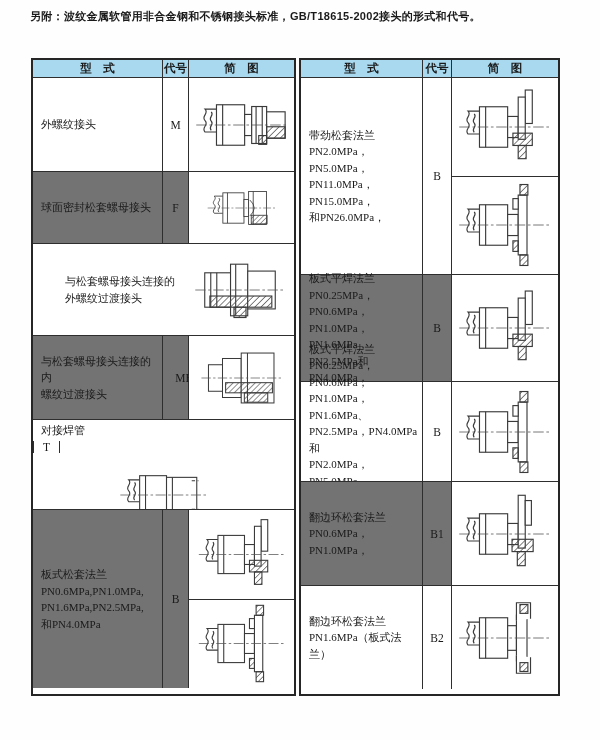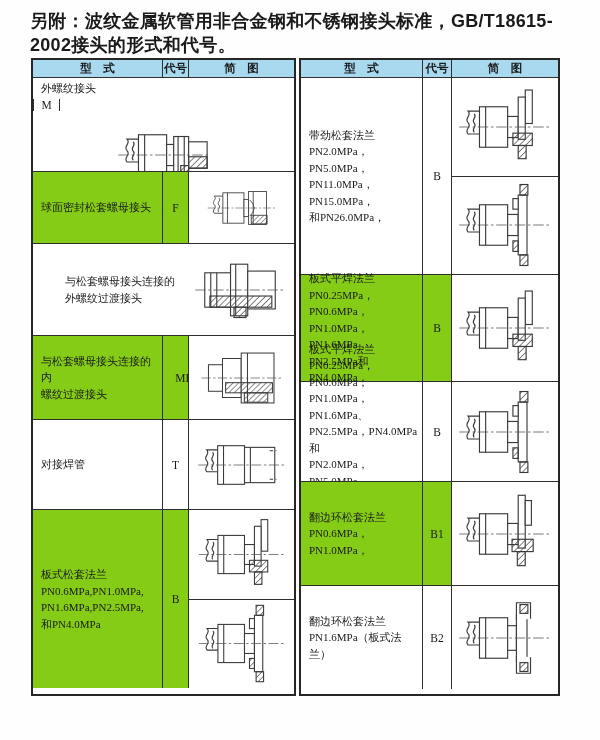--- a/index.html
+++ b/index.html
@@ -1,38 +1,38 @@
 <!DOCTYPE html>
 <html><head>
 <meta charset="utf-8">
 <style>
   html,body{margin:0;padding:0;}
   body{background:#ffffff;}
   .page{position:relative;width:600px;height:740px;background:#fefefe;overflow:hidden;
         font-family:"Liberation Serif","DejaVu Serif",serif;color:#1a1a1a;}
   .title{position:absolute;left:30px;top:9px;width:560px;
          font-family:"Liberation Sans","DejaVu Sans",sans-serif;
-         font-weight:700;font-size:18px;letter-spacing:.3px;}
+         font-weight:700;font-size:11px;letter-spacing:.3px;}
   .tables{position:absolute;left:31px;top:58px;display:flex;gap:3px;}
   .tbl{box-sizing:border-box;border:2px solid #262626;background:#fff;height:638px;
        display:flex;flex-direction:column;}
   .tbl.left{width:265px;}
   .tbl.right{width:261px;}
   .row{display:flex;box-sizing:border-box;flex:0 0 auto;font-family:Liberation Serif, serif;}
   .row + .row{border-top:1px solid #2e2e2e;}
   .cell{box-sizing:border-box;}
   .c-name{display:flex;flex-direction:column;justify-content:center;
           padding:2px 3px 2px 8px;font-size:11px;line-height:1.5;}
   .c-code{display:flex;align-items:center;justify-content:center;
           border-left:1px solid #2e2e2e;border-right:1px solid #2e2e2e;
           font-size:11.5px;}
   .c-diag{flex:1;display:flex;flex-direction:column;background:#fff;}
   .sub{flex:1;display:flex;align-items:center;justify-content:center;overflow:hidden;}
   .sub + .sub{border-top:1px solid #2e2e2e;}
-  .hl{background:#84cc16;}
+  .hl{background:#737373;}
   .hdr .cell{background:#a8d9ef;font-weight:700;font-size:11.5px;
              display:flex;align-items:center;justify-content:center;padding:0;}
   .hdr{height:17px;}
   .defs-holder{position:absolute;width:0;height:0;overflow:hidden;}
 </style>
 </head>
 <body>
 
 <svg class="defs-holder" aria-hidden="true">
   <defs>
@@ -44,21 +44,21 @@
 
 <div class="page">
   <div class="title">另附：波纹金属软管用非合金钢和不锈钢接头标准，GB/T18615-2002接头的形式和代号。</div>
   <div class="tables">
     <div class="tbl left" id="tbl-0">
         <div class="row hdr">
           <div class="cell" style="width: 129px;">型　式</div>
           <div class="cell c-code" style="width: 27px;">代号</div>
           <div class="cell" style="flex: 1 1 0%;">简　图</div>
         </div>
-        <div class="row" style="height: 94px; flex-direction: column;">
+        <div class="row" style="height: 94px;">
           <div class="cell c-name" style="width: 129px;">
             <div>外螺纹接头</div>
           </div>
           <div class="cell c-code" style="width: 27px;">M</div>
           <div class="cell c-diag">
             <div class="sub">
               <svg viewBox="0 0 110 100" width="104" height="88" preserveAspectRatio="xMidYMid meet">
                 <g fill="#ffffff" stroke="#3a3a3a" stroke-width="1.3">
                   <path d="M26,32 H13 c5,5 -5,8 0,13 c5,5 -5,8 0,13 H26"></path>
                   <path d="M20,35 c4,4 -4,6.5 0,10.5 c4,4 -4,6.5 0,10.5" fill="none"></path>
@@ -139,21 +139,21 @@
                   <rect x="54" y="18" width="42" height="64"></rect>
                   <line x1="62" y1="18" x2="62" y2="82"></line>
                   <rect x="34" y="56" width="60" height="13" fill="url(#hatch)"></rect>
                   <rect x="58" y="69" width="30" height="12" fill="url(#hatch)"></rect>
                 </g>
                 <line x1="3" y1="50" x2="107" y2="50" stroke="#555" stroke-width="0.9" stroke-dasharray="12 3 3 3" fill="none"></line>
               </svg>
             </div>
           </div>
         </div>
-        <div class="row" style="height: 90px;">
+        <div class="row" style="height: 90px; flex-direction: column;">
           <div class="cell c-name" style="width: 129px;">
             <div>对接焊管</div>
           </div>
           <div class="cell c-code" style="width: 27px;">T</div>
           <div class="cell c-diag">
             <div class="sub">
               <svg viewBox="0 0 110 100" width="104" height="84" preserveAspectRatio="xMidYMid meet">
                 <g fill="#ffffff" stroke="#3a3a3a" stroke-width="1.3">
                   <path d="M26,32 H13 c5,5 -5,8 0,13 c5,5 -5,8 0,13 H26"></path>
                   <path d="M20,35 c4,4 -4,6.5 0,10.5 c4,4 -4,6.5 0,10.5" fill="none"></path>

